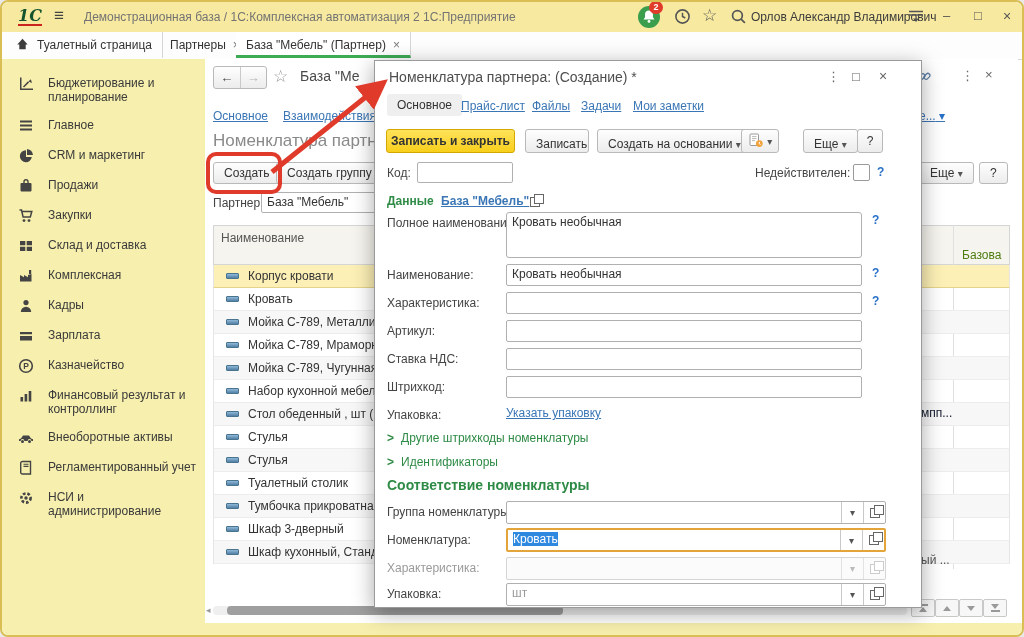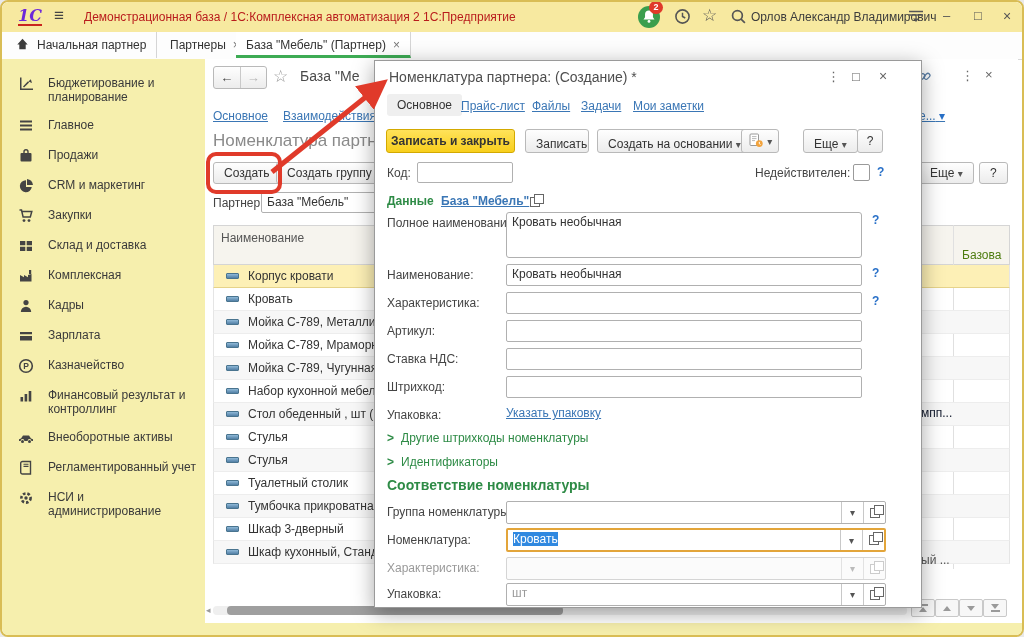--- a/index.html
+++ b/index.html
@@ -1,22 +1,22 @@
 <!DOCTYPE html>
 <html><head>
 <meta charset="utf-8">
 <style>
   html,body{margin:0;padding:0;background:#e9e9e9;font-family:"Liberation Sans",sans-serif;}
   .screen{position:relative;width:1024px;height:637px;background:#fff;border:2px solid #d9bd55;border-radius:8px;box-sizing:border-box;overflow:hidden;font-size:12px;color:#333;}
   .abs{position:absolute;}
   
   .topbar{position:absolute;left:0;top:0;width:1020px;height:30px;background:#f7e9a0;border-radius:6px 6px 0 0;}
-  .logo{position:absolute;left:16px;top:5px;color:#6d28d9;font-weight:bold;font-style:italic;font-size:16px;font-family:"DejaVu Serif",serif;border-bottom:2px solid #c9241d;line-height:17px;}
+  .logo{position:absolute;left:16px;top:5px;color:#14532d;font-weight:bold;font-style:italic;font-size:16px;font-family:"DejaVu Serif",serif;border-bottom:2px solid #c9241d;line-height:17px;}
   .hamb{position:absolute;left:52px;top:4px;font-size:17px;color:#444;}
-  .apptitle{position:absolute;left:82px;top:8px;color:#b91c1c;}
+  .apptitle{position:absolute;left:82px;top:8px;color:#737373;}
   .tb-ico{position:absolute;top:6px;width:18px;height:18px;}
   .badge{position:absolute;left:11px;top:-5px;min-width:10px;height:13px;background:#e03a2a;color:#fff;border-radius:7px;font-size:9px;text-align:center;line-height:13px;padding:0 2px;font-weight:bold;}
   .username{position:absolute;left:749px;top:8px;color:#3c3c3c;}
   .winbtn{position:absolute;top:6px;color:#555;font-size:13px;}
   
   .tabbar{position:absolute;left:0;top:30px;width:1020px;height:27px;background:#fdfdfd;border-bottom:1px solid #d8d8d8;}
   .tab{position:absolute;top:0;height:26px;line-height:26px;padding:0 10px;border-right:1px solid #d5d5d5;color:#333;white-space:nowrap;}
   .tab.active{border-bottom:3px solid #3dab54;background:#fff;box-sizing:border-box;}
   .tab .x{color:#777;margin-left:7px;font-size:12px;}
   
@@ -110,21 +110,21 @@
     </span>
     <span class="winbtn" style="left:941px;">–</span>
     <span class="winbtn" style="left:972px;">□</span>
     <span class="winbtn" style="left:1001px;font-size:14px;">×</span>
   </div>
 
   <div class="tabbar">
     <div class="tab" style="left:0;padding-left:14px;">
       <svg width="13" height="12" viewBox="0 0 16 15" style="vertical-align:-1px;margin-right:8px;">
           <path d="M8 1 1.5 8H4v6h8V8h2.5z" fill="#3c3c3c"></path>
-        </svg><span>Начальная партнер</span>
+        </svg><span>Туалетный страница</span>
     </div>
     <div class="tab" style="left:158px;"><span>Партнеры</span><span class="x">×</span></div>
     <div class="tab active" style="left:234px;"><span>База "Мебель" (Партнер)</span><span class="x">×</span></div>
   </div>
 
   <div class="sidebar">
     <div class="sb-item">
         <span class="sb-ico"><svg width="16" height="16" viewBox="0 0 16 16" fill="#444">
             <path d="M2 1.5v12.5h13V12.5H3.5V1.5z"></path>
             <path d="M5 10.5 10 5.3l1.1 1.1L6 11.6z"></path>
@@ -132,32 +132,32 @@
           </svg></span>
         <span class="sb-label">Бюджетирование и планирование</span>
       </div>
     <div class="sb-item">
         <span class="sb-ico"><svg width="16" height="16" viewBox="0 0 16 16" fill="#444">
             <path d="M2 2.5h12v2H2zM2 6.5h12v2H2zM2 10.5h12v2H2z"></path>
           </svg></span>
         <span class="sb-label">Главное</span>
       </div>
     <div class="sb-item">
+        <span class="sb-ico"><svg width="16" height="16" viewBox="0 0 16 16" fill="#444">
+            <path d="M9 7V1a7 7 0 0 1 6 6z"></path>
+            <path d="M8 2.2A6 6 0 1 0 13.8 9H8z"></path>
+          </svg></span>
+        <span class="sb-label">CRM и маркетинг</span>
+      </div>
+    <div class="sb-item">
         <span class="sb-ico"><svg width="16" height="16" viewBox="0 0 16 16">
             <rect x="2.5" y="5" width="11" height="8.5" rx="1" fill="#444"></rect>
             <path d="M6 5V3.8a2 2 0 0 1 4 0V5" fill="none" stroke="#444" stroke-width="1.4"></path>
           </svg></span>
         <span class="sb-label">Продажи</span>
-      </div>
-    <div class="sb-item">
-        <span class="sb-ico"><svg width="16" height="16" viewBox="0 0 16 16" fill="#444">
-            <path d="M9 7V1a7 7 0 0 1 6 6z"></path>
-            <path d="M8 2.2A6 6 0 1 0 13.8 9H8z"></path>
-          </svg></span>
-        <span class="sb-label">CRM и маркетинг</span>
       </div>
     <div class="sb-item">
         <span class="sb-ico"><svg width="16" height="16" viewBox="0 0 16 16">
             <path d="M1.5 2h2l1.6 7h7.2l1.5-5.5H4.1" fill="none" stroke="#444" stroke-width="1.5"></path>
             <circle cx="6" cy="12.6" r="1.4" fill="#444"></circle>
             <circle cx="11" cy="12.6" r="1.4" fill="#444"></circle>
           </svg></span>
         <span class="sb-label">Закупки</span>
       </div>
     <div class="sb-item">

